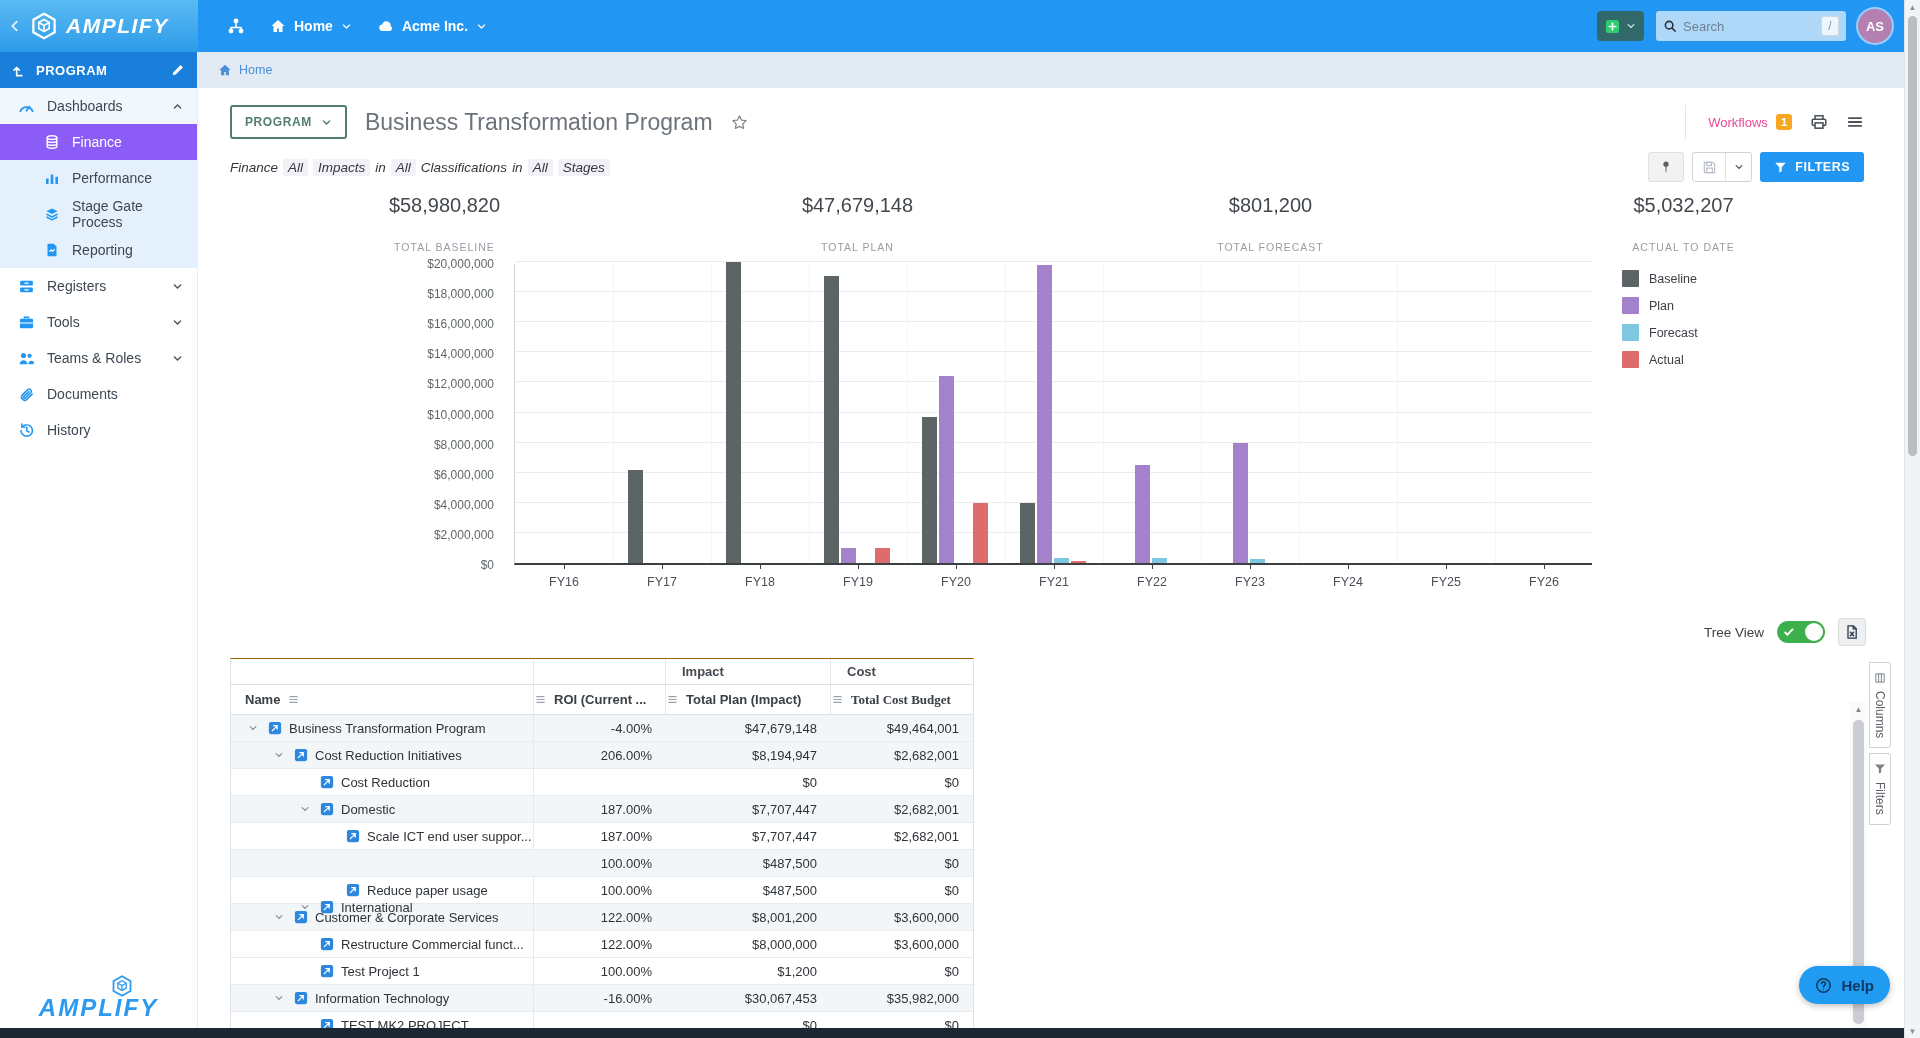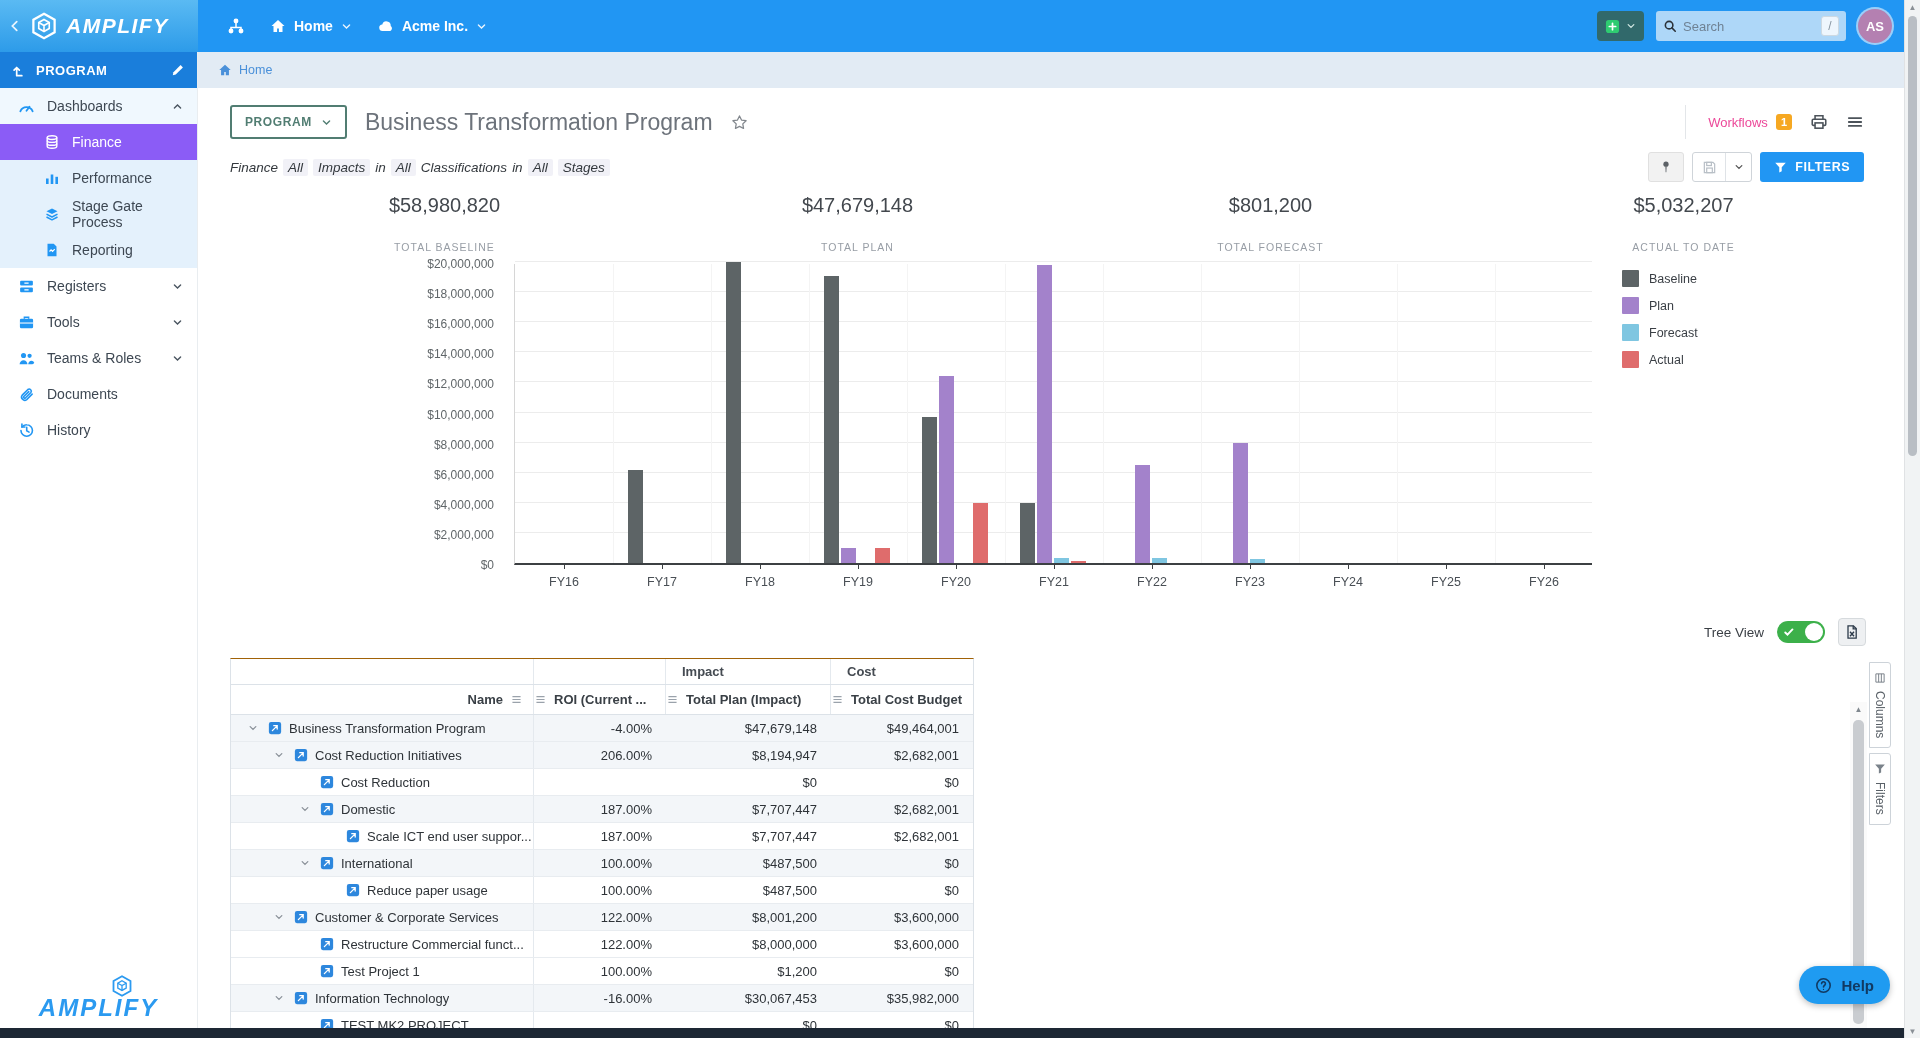--- a/index.html
+++ b/index.html
@@ -135,21 +135,21 @@
   .tg-grouprow,.tg-headrow{display:flex;background:#fff}
   .tg-grouprow{height:26px;border-bottom:1px solid #dce2e8}
   .tg-headrow{height:30px;border-bottom:1px solid #dce2e8}
   .tg-gcell{display:flex;align-items:center;padding-left:16px;font-weight:bold;color:#454b52;
     border-right:1px solid #e4e9ee;height:100%}
   .tg-gcell:last-child{border-right:none}
   .tg-hcell{display:flex;align-items:center;font-weight:bold;color:#3a4046;height:100%;
     border-right:1px solid #e4e9ee;gap:7px}
   .tg-hcell:last-child{border-right:none}
   .tg-hcell .sorticon{width:13px;height:13px;color:#9aa2ab}
-  .tg-hcell.name-h{padding:0 10px 0 14px;justify-content:flex-end}
+  .tg-hcell.name-h{padding:0 10px 0 14px;justify-content:flex-start}
   .tg-hcell.num-h{justify-content:flex-start}
   .tg-row{display:flex;height:27px;border-bottom:1px solid #e8ecf0;background:#fff;cursor:pointer}
   .tg-row.parent{background:#f3f6f9}
   .tg-cell{display:flex;align-items:center;height:100%}
   .tg-cell.namec{gap:7px;border-right:1px solid #e4e9ee;overflow:hidden;white-space:nowrap}
   .tg-cell.numc{justify-content:flex-end;padding-right:14px;color:#2e3338}
   .row-chev{width:16px;height:10px;color:#8a9199;display:inline-flex}
   .row-chev svg{width:10px;height:10px;margin:auto}
   .row-chev.empty{visibility:hidden}
   .launch{width:14px;height:14px}
@@ -667,21 +667,21 @@
               <span>ROI (Current ...</span>
             </div>
             <div class="tg-hcell num-h" style="width: 165px;">
               <span class="ic sorticon">
                 <svg viewBox="0 0 16 16" stroke="currentColor" stroke-width="1.4">
                   <path d="M3 4.5h10M3 8h10M3 11.5h10"></path>
                 </svg>
               </span>
               <span>Total Plan (Impact)</span>
             </div>
-            <div class="tg-hcell num-h" style="width: 142px;">
+            <div class="tg-hcell num-h" style="width: 142px; font-family: Liberation Serif, serif;">
               <span class="ic sorticon">
                 <svg viewBox="0 0 16 16" stroke="currentColor" stroke-width="1.4">
                   <path d="M3 4.5h10M3 8h10M3 11.5h10"></path>
                 </svg>
               </span>
               <span>Total Cost Budget</span>
             </div>
           </div>
         <div class="tg-body">
             <div class="tg-row parent">
@@ -773,21 +773,21 @@
                     <path d="M5 11l5.4-5.4M6.6 5.3h3.9v3.9" stroke="#fff" stroke-width="1.5" fill="none" stroke-linecap="round"></path>
                   </svg>
                 </span>
                 <span class="row-label">Scale ICT end user suppor...</span>
               </div>
               <div class="tg-cell numc" style="width: 132px;">187.00%</div>
               <div class="tg-cell numc" style="width: 165px;">$7,707,447</div>
               <div class="tg-cell numc" style="width: 142px;">$2,682,001</div>
             </div>
             <div class="tg-row parent">
-              <div class="tg-cell namec" style="width: 303px; padding-left: 66px;">
+              <div class="tg-cell namec" style="width: 303px; padding-left: 66px; margin-top: 44px;">
                 <span class="row-chev">
                   <svg viewBox="0 0 16 16" fill="none" stroke="currentColor" stroke-width="2" stroke-linecap="round">
                     <path d="M3.5 5.8L8 10.3l4.5-4.5"></path>
                   </svg>
                 </span>
                 <span class="ic launch">
                   <svg viewBox="0 0 16 16">
                     <rect x="1" y="1" width="14" height="14" rx="2.4" fill="#2d87dd"></rect>
                     <path d="M5 11l5.4-5.4M6.6 5.3h3.9v3.9" stroke="#fff" stroke-width="1.5" fill="none" stroke-linecap="round"></path>
                   </svg>

